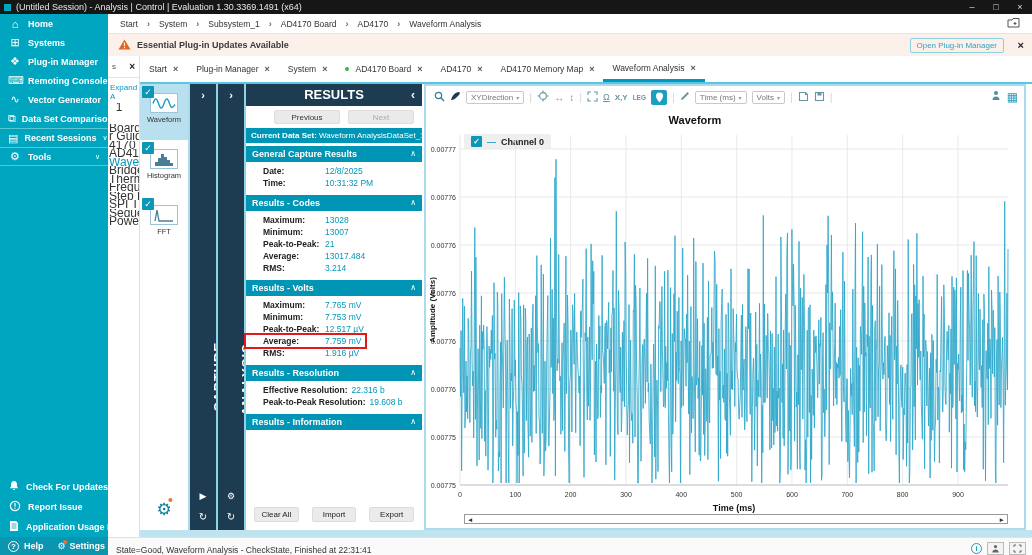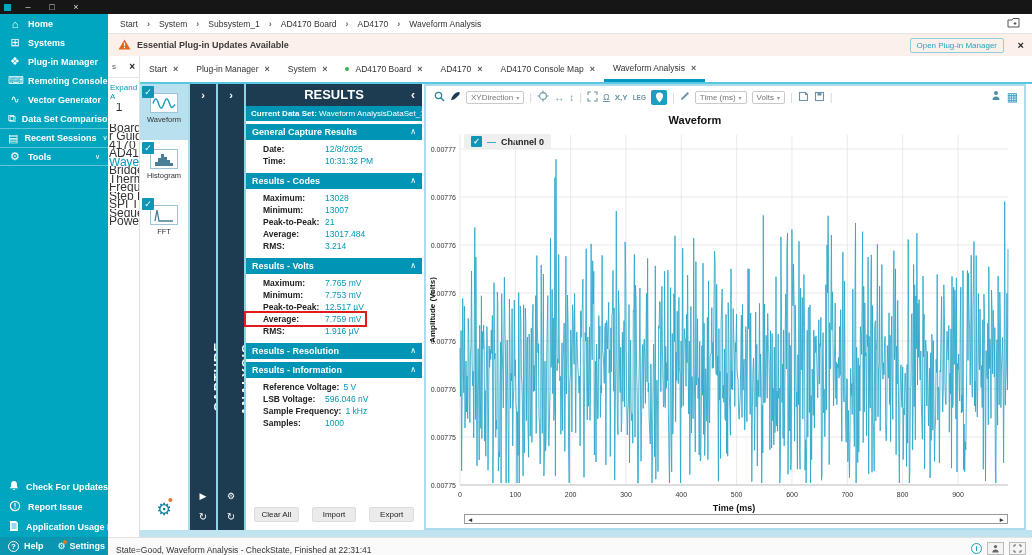--- a/index.html
+++ b/index.html
@@ -124,20 +124,21 @@
   .sb-info{width:11px;height:11px;border:1px solid #1a9fc0;border-radius:50%;color:#1a9fc0;font-size:7.5px;font-weight:bold;text-align:center;line-height:10px}
   .sb-btn{width:17px;height:13px;border:1px solid #bbb;background:#f4f4f4;display:flex;align-items:center;justify-content:center}
 </style>
 </head>
 <body>
 
 <div id="app">
 
   <div class="titlebar">
     <div class="win-ic"></div>
+    <div class="win-title">(Untitled Session) - Analysis | Control | Evaluation 1.30.3369.1491  (x64)</div>
     <div class="win-btn">–</div>
     <div class="win-btn">□</div>
     <div class="win-btn">×</div>
   </div>
 
   <div class="sidebar">
     <div id="side-items">
         <div class="side-item">
           <span class="s-ic">⌂</span>
           <span class="s-lb">Home</span>
@@ -278,21 +279,21 @@
       <div class="tab">
         <span class="gdot"></span>
         <span>AD4170 Board</span>
         <span class="tx">×</span>
       </div>
       <div class="tab">
         <span>AD4170</span>
         <span class="tx">×</span>
       </div>
       <div class="tab">
-        <span>AD4170 Console Map</span>
+        <span>AD4170 Memory Map</span>
         <span class="tx">×</span>
       </div>
       <div class="tab active">
         <span>Waveform Analysis</span>
         <span class="tx">×</span>
       </div>
     </div>
 
   <div class="viewstrip" id="viewstrip">
       <div class="view-item sel">
@@ -348,20 +349,24 @@
       <span style="font-size:9px">⚙</span>
       <span>↻</span>
     </div>
   </div>
 
   <div class="results">
     <div class="res-head">
       <span>RESULTS</span>
       <span class="res-col">‹</span>
     </div>
+    <div class="res-nav">
+      <button>Previous</button>
+      <button class="dis">Next</button>
+    </div>
     <div class="res-ds">
       <b>Current Data Set:</b> <span>Waveform AnalysisDataSet_18</span>
     </div>
     <div id="res-sections">
         <div class="r-sec">
           <span>General Capture Results</span>
           <span class="ch">∧</span>
         </div>
         <div class="r-rows">
           <div class="r-row">
@@ -422,41 +427,33 @@
           </div>
           <div class="r-row">
             <span class="r-lb">RMS:</span>
             <span class="r-val">1.916 µV</span>
           </div>
         </div>
         <div class="r-sec">
           <span>Results - Resolution</span>
           <span class="ch">∧</span>
         </div>
+        <div class="r-rows">
+          <div class="r-row">
+            <span class="r-lb">Effective Resolution:</span>
+            <span class="r-val">22.316 b</span>
+          </div>
+          <div class="r-row">
+            <span class="r-lb">Peak-to-Peak Resolution:</span>
+            <span class="r-val">19.608 b</span>
+          </div>
+        </div>
         <div class="r-sec">
           <span>Results - Information</span>
           <span class="ch">∧</span>
-        </div>
-        <div class="r-rows">
-          <div class="r-row">
-            <span class="r-lb">Reference Voltage:</span>
-            <span class="r-val">5 V</span>
-          </div>
-          <div class="r-row">
-            <span class="r-lb">LSB Voltage:</span>
-            <span class="r-val">596.046 nV</span>
-          </div>
-          <div class="r-row">
-            <span class="r-lb">Sample Frequency:</span>
-            <span class="r-val">1 kHz</span>
-          </div>
-          <div class="r-row">
-            <span class="r-lb">Samples:</span>
-            <span class="r-val">1000</span>
-          </div>
         </div>
       </div>
     <div class="r-foot" id="res-foot">
         <button class="r-btn">Clear All</button>
         <button class="r-btn">Import</button>
         <button class="r-btn">Export</button>
       </div>
   </div>
 
   <div class="graph">

